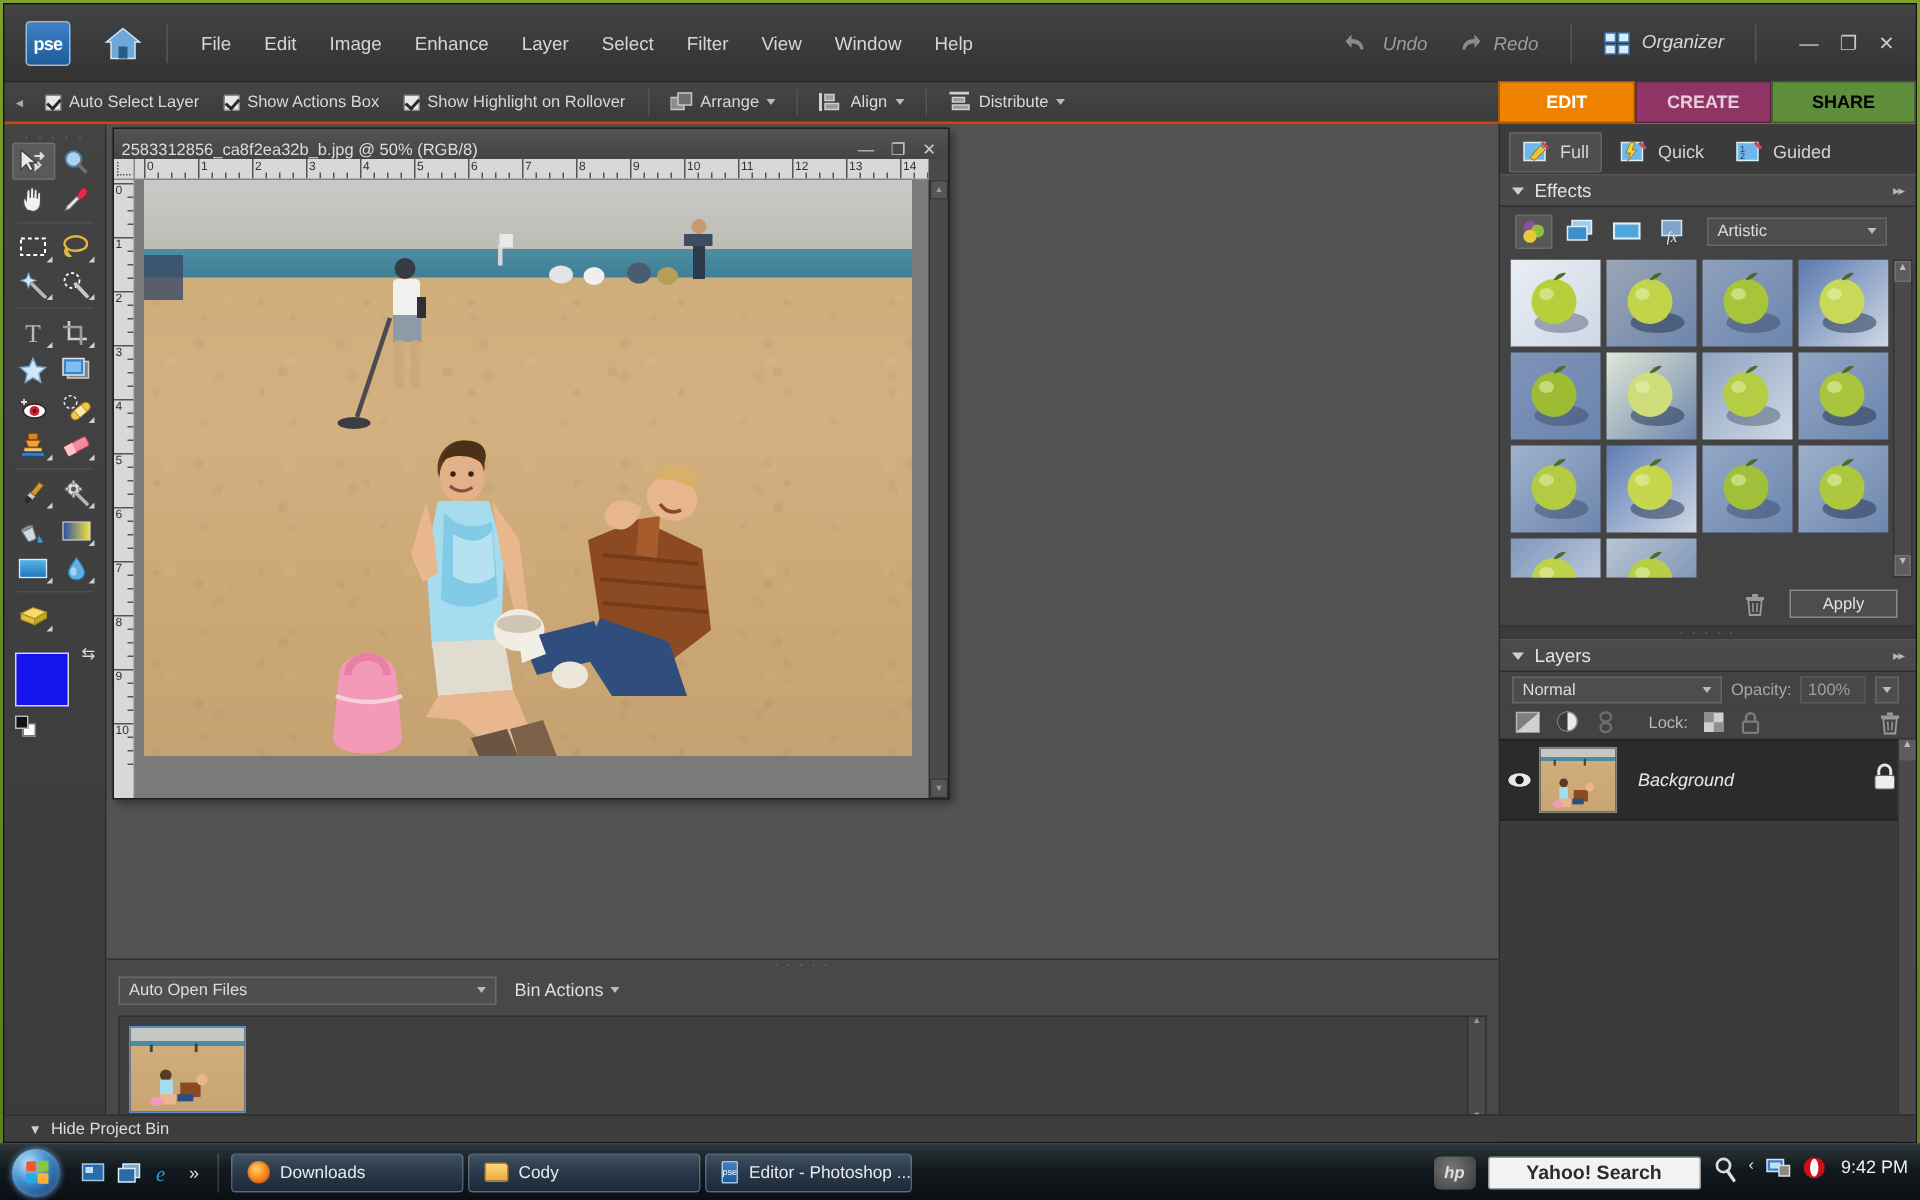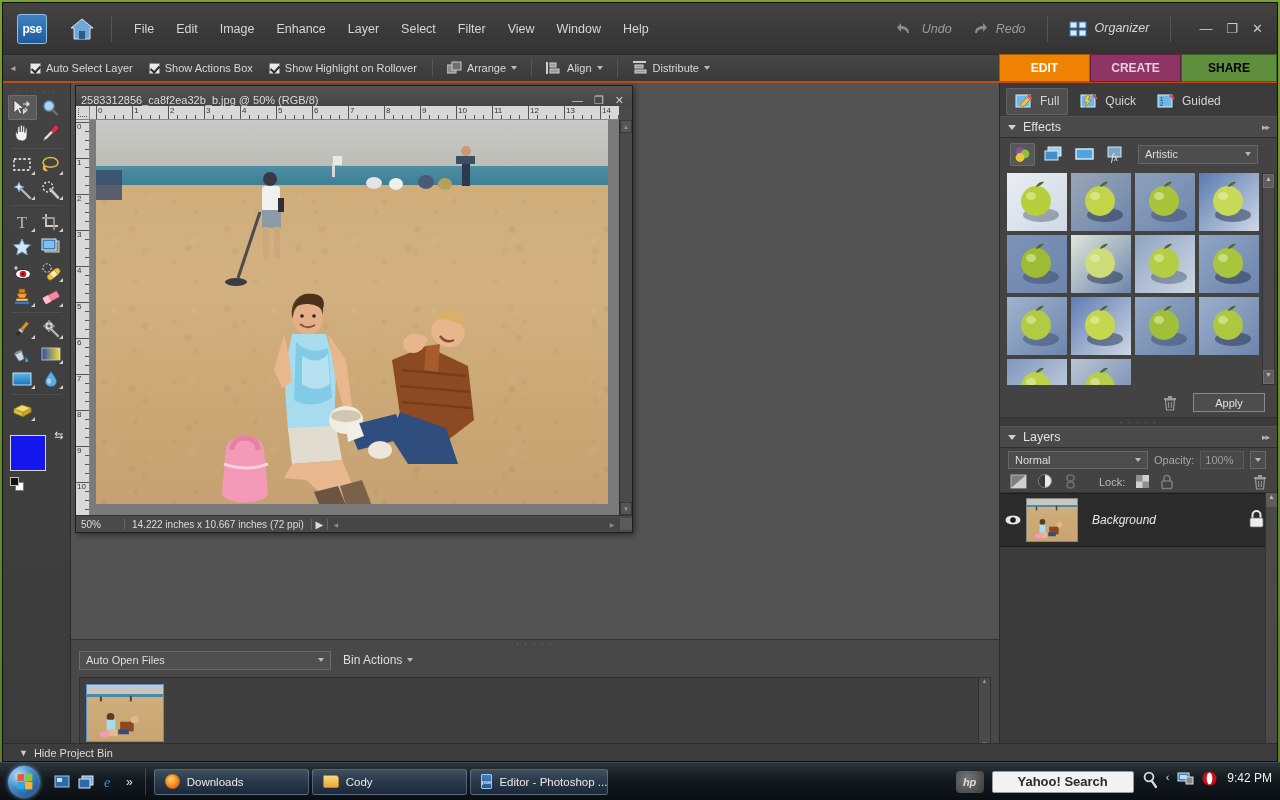--- a/index.html
+++ b/index.html
@@ -798,31 +798,20 @@
                   <ellipse cx="284" cy="330" rx="12" ry="9" fill="#ece7da"></ellipse>
                 </svg>
               </div>
             </div>
             <div class="scroll-v">
               <div class="sb-arrow">▲</div>
               <div style="flex:1"></div>
               <div class="sb-arrow">▼</div>
             </div>
           </div>
-          <div class="statusbar">
-            <span class="sb-zoom">50%</span>
-            <span class="sb-info">14.222 inches x 10.667 inches (72 ppi)</span>
-            <span class="sb-play">▶</span>
-            <span class="sb-rest">
-              <span style="width:16px;text-align:center;color:#8a8a8a;font-size:6px;">◀</span>
-              <span style="flex:1"></span>
-              <span style="width:16px;text-align:center;color:#8a8a8a;font-size:6px;">▶</span>
-              <span style="width:12px;height:12px;background:#5a5a5a;"></span>
-            </span>
-          </div>
         </div>
       </div>
 
       <div class="binarea">
         <div class="bin-grip">· · · · ·</div>
         <div class="bintop">
           <div class="bin-select">
             <span>Auto Open Files</span>
             <span class="tri-d"></span>
           </div>

